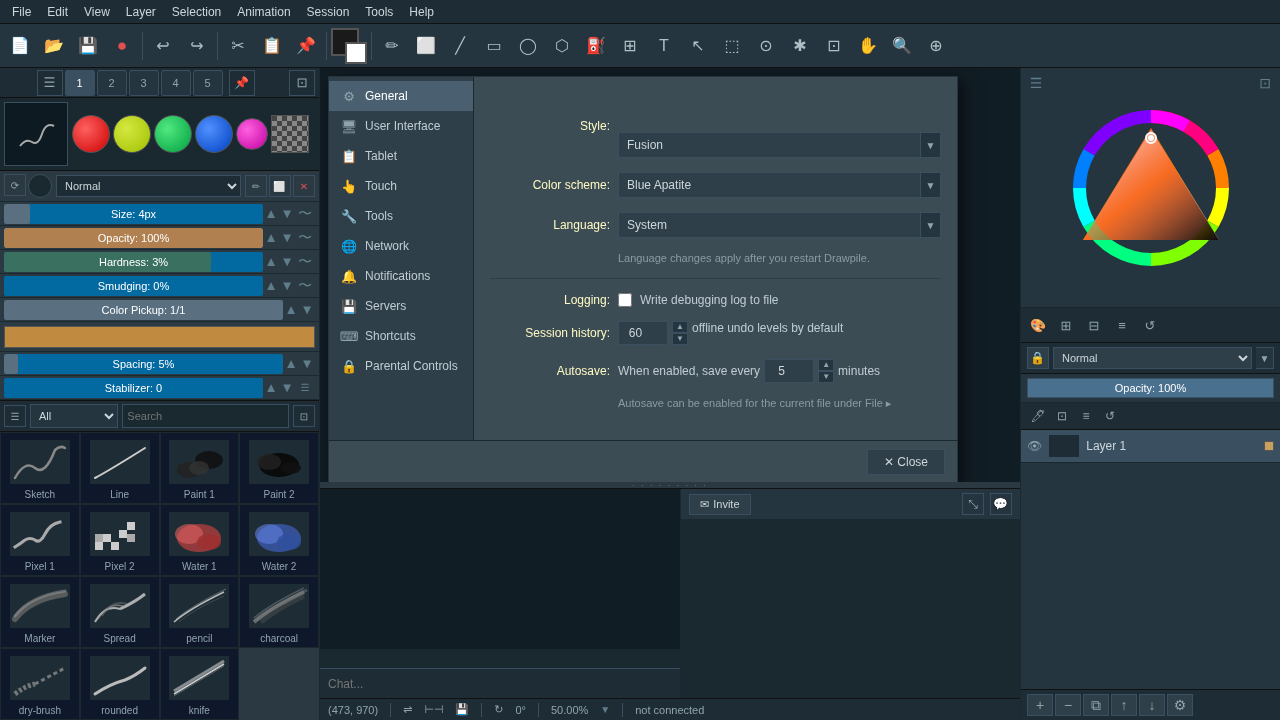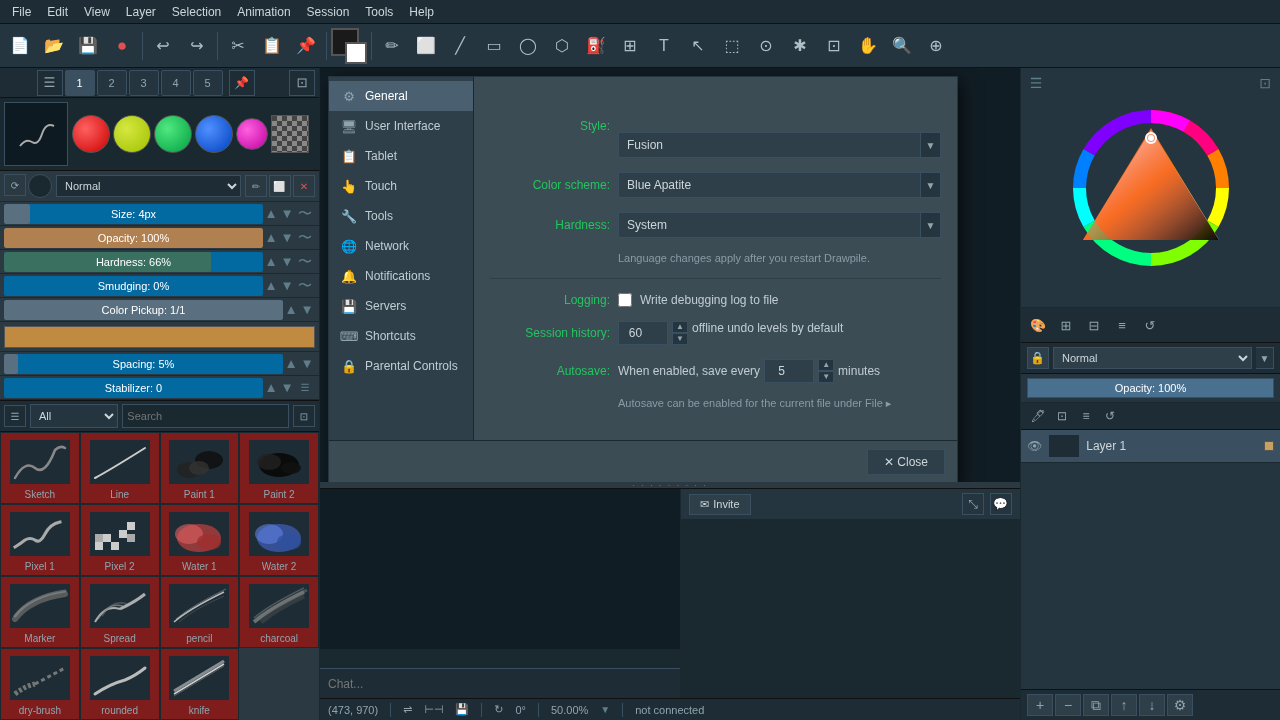--- a/index.html
+++ b/index.html
@@ -270,21 +270,21 @@
       gap: 0;
     }
     .brush-cell {
       border: 1px solid #1a2830;
       display: flex;
       flex-direction: column;
       align-items: center;
       justify-content: flex-end;
       padding: 2px;
       cursor: pointer;
-      background: #7f1d1d;
+      background: #0f172a;
       height: 72px;
       position: relative;
     }
     .brush-preview {
       flex: 1;
       width: 100%;
       display: flex;
       align-items: center;
       justify-content: center;
     }
@@ -364,21 +364,21 @@
       background: #3c4c55;
     }
     .settings-row {
       display: flex;
       align-items: center;
       margin-bottom: 14px;
       gap: 8px;
     }
     .settings-label {
       width: 120px;
-      color: #22c55e;
+      color: #fef9c3;
       font-size: 12px;
       text-align: right;
     }
     .settings-select {
       flex: 1;
       background: #2e3f49;
       border: 1px solid #3a5060;
       color: #cdd6da;
       padding: 4px 8px;
       font-size: 12px;
@@ -918,21 +918,21 @@
           <div class="slider-text">Opacity: 100%</div>
         </div>
         <button class="spin-btn">▲</button>
         <button class="spin-btn">▼</button>
         <button class="wave-btn">〜</button>
       </div>
 
       <div class="brush-slider-row">
         <div class="slider-container" style="flex:1;">
           <div class="slider-fill" style="width:80%; background:#3a7060;"></div>
-          <div class="slider-text">Hardness: 66%</div>
+          <div class="slider-text">Hardness: 3%</div>
         </div>
         <button class="spin-btn">▲</button>
         <button class="spin-btn">▼</button>
         <button class="wave-btn">〜</button>
       </div>
 
       <div class="brush-slider-row">
         <div class="slider-container" style="flex:1;">
           <div class="slider-fill" style="width:0%; background:#5a7080;"></div>
           <div class="slider-text">Smudging: 0%</div>
@@ -1222,21 +1222,21 @@
                 <span class="settings-label">Color scheme:</span>
                 <div style="display:flex; flex:1;">
                   <select class="settings-select">
                     <option>Blue Apatite</option>
                   </select>
                   <div class="select-arrow">▼</div>
                 </div>
               </div>
 
               <div class="settings-row">
-                <span class="settings-label">Hardness:</span>
+                <span class="settings-label">Language:</span>
                 <div style="display:flex; flex:1;">
                   <select class="settings-select">
                     <option>System</option>
                   </select>
                   <div class="select-arrow">▼</div>
                 </div>
               </div>
 
               <div class="settings-note">Language changes apply after you restart Drawpile.</div>
 

